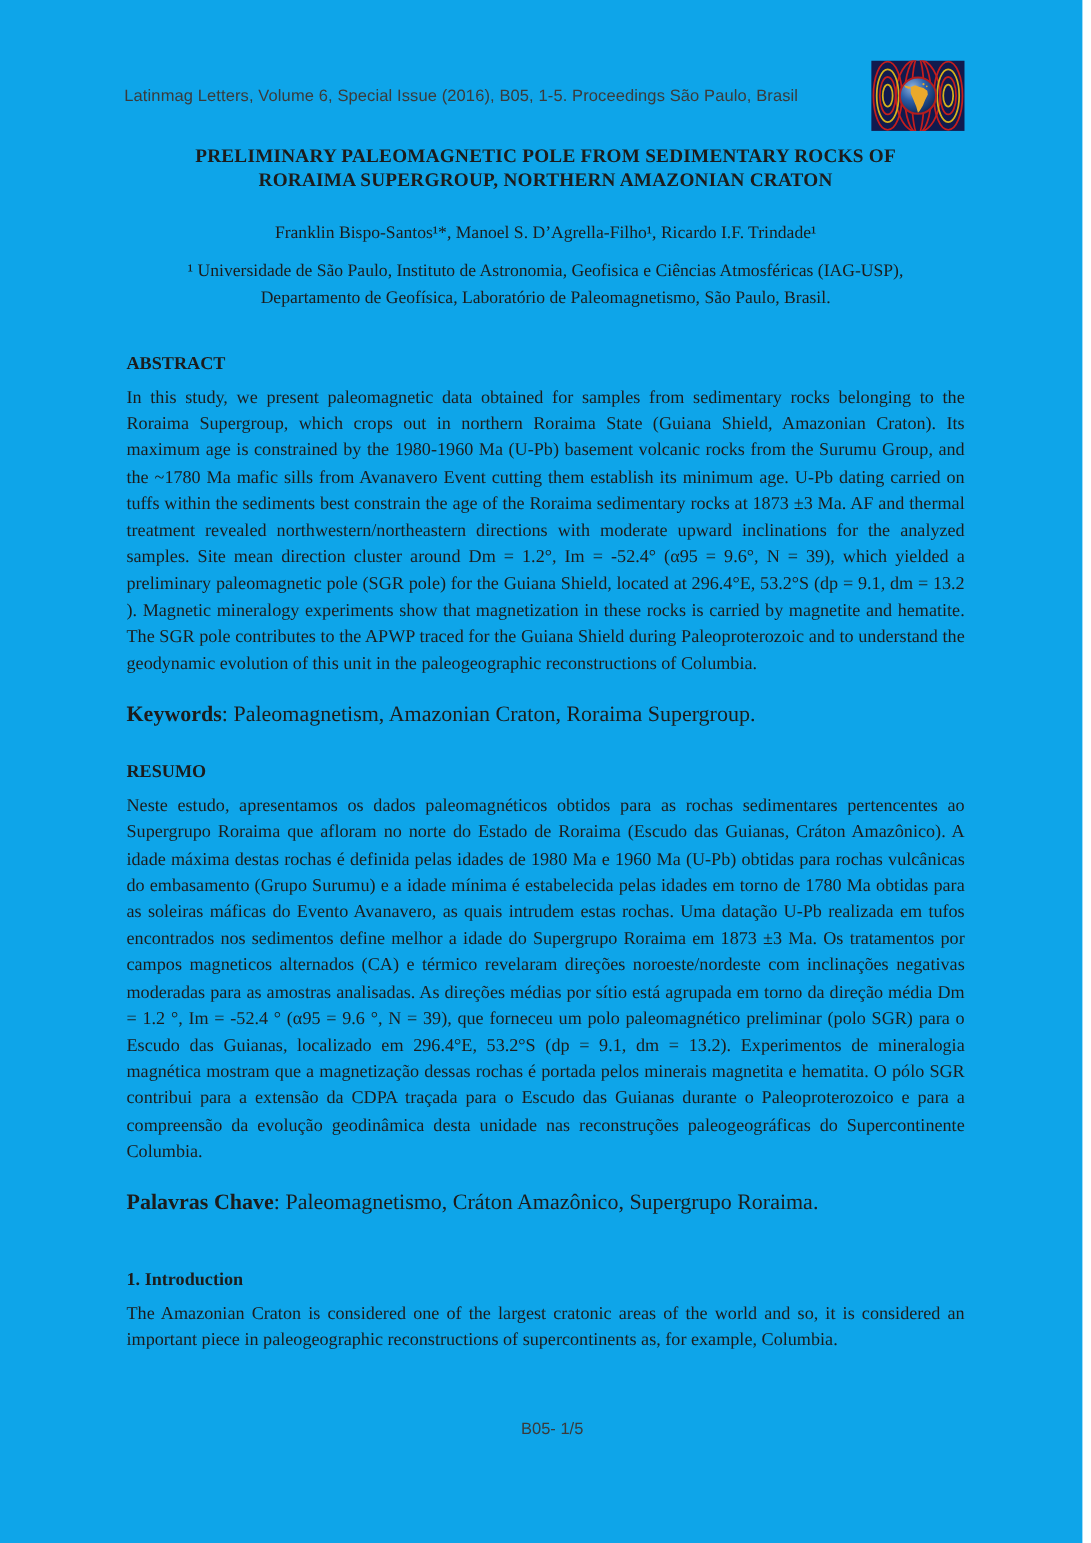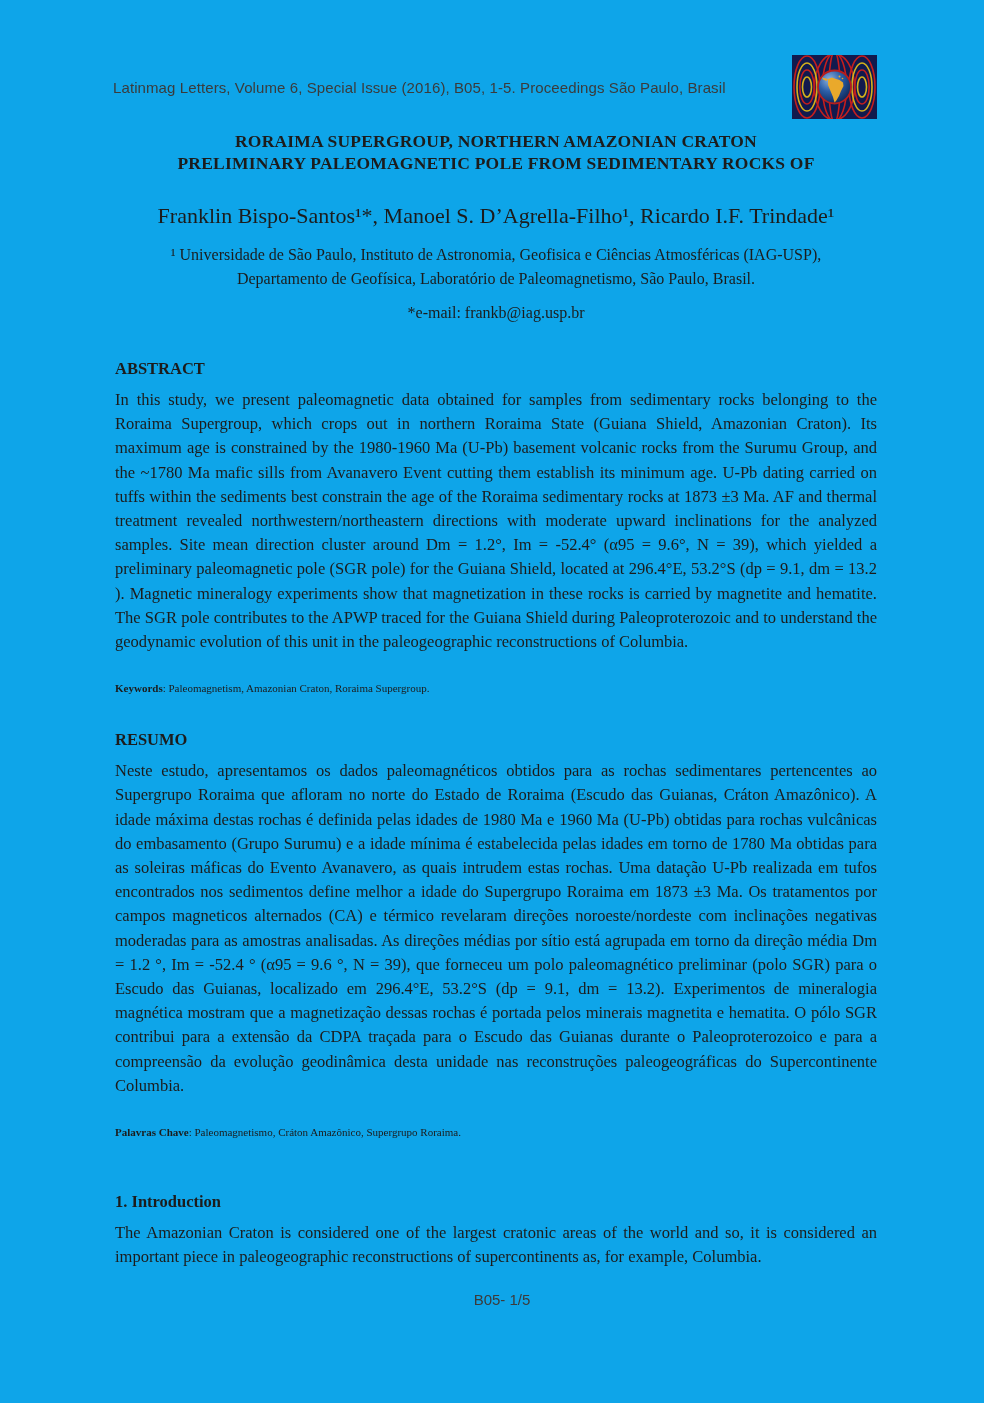--- a/index.html
+++ b/index.html
@@ -20,32 +20,32 @@
     font-family:"Liberation Sans", sans-serif;
     font-size:15px; color:#3b3b3b; letter-spacing:0.1px;
   }
   .logo { width:85px; height:64px; display:block; flex:0 0 auto; }
   .content { position:absolute; top:0; left:115px; width:762px; }
   .paper-title {
     margin-top:131px; text-align:center;
     font-weight:bold; font-size:17.5px; line-height:21.5px;
     letter-spacing:0.2px;
   }
-  .authors { margin-top:29px; text-align:center; font-size:22px; }
+  .authors { margin-top:29px; text-align:center; font-size:16px; }
   .affiliation { margin-top:14px; text-align:center; font-size:16px; line-height:24px; }
   .email { margin-top:13px; text-align:center; font-size:16px; }
   .section-heading { font-weight:bold; font-size:16.5px; }
   .mt-abstract { margin-top:37px; }
   .mt-resumo { margin-top:30px; }
   .mt-intro { margin-top:48px; }
   .body-par {
     margin-top:9px; font-size:16.5px; line-height:24.2px;
     text-align:justify; text-justify:inter-word;
   }
-  .kv-line { margin-top:22px; font-size:11px; line-height:24px; }
+  .kv-line { margin-top:22px; font-size:20px; line-height:24px; }
   .kv-line b { font-weight:bold; }
   .footer {
     position:absolute; top:1291px; left:0; width:100%;
     text-align:center;
     font-family:"Liberation Sans", sans-serif;
     font-size:15px; color:#3b3b3b;padding-left:20px;
   }
 </style>
 </head>
 <body>
@@ -82,32 +82,31 @@
         <path fill="#eaa92b" d="M30,22.5 L36,24 L34.5,26 L31,24.5 Z"></path>
         <circle cx="47.5" cy="21.5" r="1" fill="#eaa92b"></circle>
         <circle cx="50.5" cy="23.5" r="0.8" fill="#eaa92b"></circle>
       </g>
     </svg>
   </div>
 
   <div class="content">
 
     <div class="paper-title">
+      <div>PRELIMINARY PALEOMAGNETIC POLE FROM SEDIMENTARY ROCKS OF</div>
       <div>RORAIMA SUPERGROUP, NORTHERN AMAZONIAN CRATON</div>
-      <div>PRELIMINARY PALEOMAGNETIC POLE FROM SEDIMENTARY ROCKS OF</div>
     </div>
 
     <div class="authors">Franklin Bispo-Santos¹*, Manoel S. D’Agrella-Filho¹, Ricardo I.F. Trindade¹</div>
 
     <div class="affiliation">
       <div>¹ Universidade de São Paulo, Instituto de Astronomia, Geofisica e Ciências Atmosféricas (IAG-USP),</div>
       <div>Departamento de Geofísica, Laboratório de Paleomagnetismo, São Paulo, Brasil.</div>
     </div>
 
-    <div class="email">*e-mail: frankb@iag.usp.br</div>
 
     <div class="section-heading mt-abstract">ABSTRACT</div>
     <div class="body-par">In this study, we present paleomagnetic data obtained for samples from sedimentary rocks belonging to the Roraima Supergroup, which crops out in northern Roraima State (Guiana Shield, Amazonian Craton). Its maximum age is constrained by the 1980-1960 Ma (U-Pb) basement volcanic rocks from the Surumu Group, and the ~1780 Ma mafic sills from Avanavero Event cutting them establish its minimum age. U-Pb dating carried on tuffs within the sediments best constrain the age of the Roraima sedimentary rocks at 1873 ±3 Ma. AF and thermal treatment revealed northwestern/northeastern directions with moderate upward inclinations for the analyzed samples. Site mean direction cluster around Dm = 1.2°, Im = -52.4° (α95 = 9.6°, N = 39), which yielded a preliminary paleomagnetic pole (SGR pole) for the Guiana Shield, located at 296.4°E, 53.2°S (dp = 9.1, dm = 13.2 ). Magnetic mineralogy experiments show that magnetization in these rocks is carried by magnetite and hematite. The SGR pole contributes to the APWP traced for the Guiana Shield during Paleoproterozoic and to understand the geodynamic evolution of this unit in the paleogeographic reconstructions of Columbia.</div>
 
     <div class="kv-line">
       <b>Keywords</b><span>: Paleomagnetism, Amazonian Craton, Roraima Supergroup.</span>
     </div>
 
     <div class="section-heading mt-resumo">RESUMO</div>
     <div class="body-par">Neste estudo, apresentamos os dados paleomagnéticos obtidos para as rochas sedimentares pertencentes ao Supergrupo Roraima que afloram no norte do Estado de Roraima (Escudo das Guianas, Cráton Amazônico). A idade máxima destas rochas é definida pelas idades de 1980 Ma e 1960 Ma (U-Pb) obtidas para rochas vulcânicas do embasamento (Grupo Surumu) e a idade mínima é estabelecida pelas idades em torno de 1780 Ma obtidas para as soleiras máficas do Evento Avanavero, as quais intrudem estas rochas. Uma datação U-Pb realizada em tufos encontrados nos sedimentos define melhor a idade do Supergrupo Roraima em 1873 ±3 Ma. Os tratamentos por campos magneticos alternados (CA) e térmico revelaram direções noroeste/nordeste com inclinações negativas moderadas para as amostras analisadas. As direções médias por sítio está agrupada em torno da direção média Dm = 1.2 °, Im = -52.4 ° (α95 = 9.6 °, N = 39), que forneceu um polo paleomagnético preliminar (polo SGR) para o Escudo das Guianas, localizado em 296.4°E, 53.2°S (dp = 9.1, dm = 13.2). Experimentos de mineralogia magnética mostram que a magnetização dessas rochas é portada pelos minerais magnetita e hematita. O pólo SGR contribui para a extensão da CDPA traçada para o Escudo das Guianas durante o Paleoproterozoico e para a compreensão da evolução geodinâmica desta unidade nas reconstruções paleogeográficas do Supercontinente Columbia.</div>

